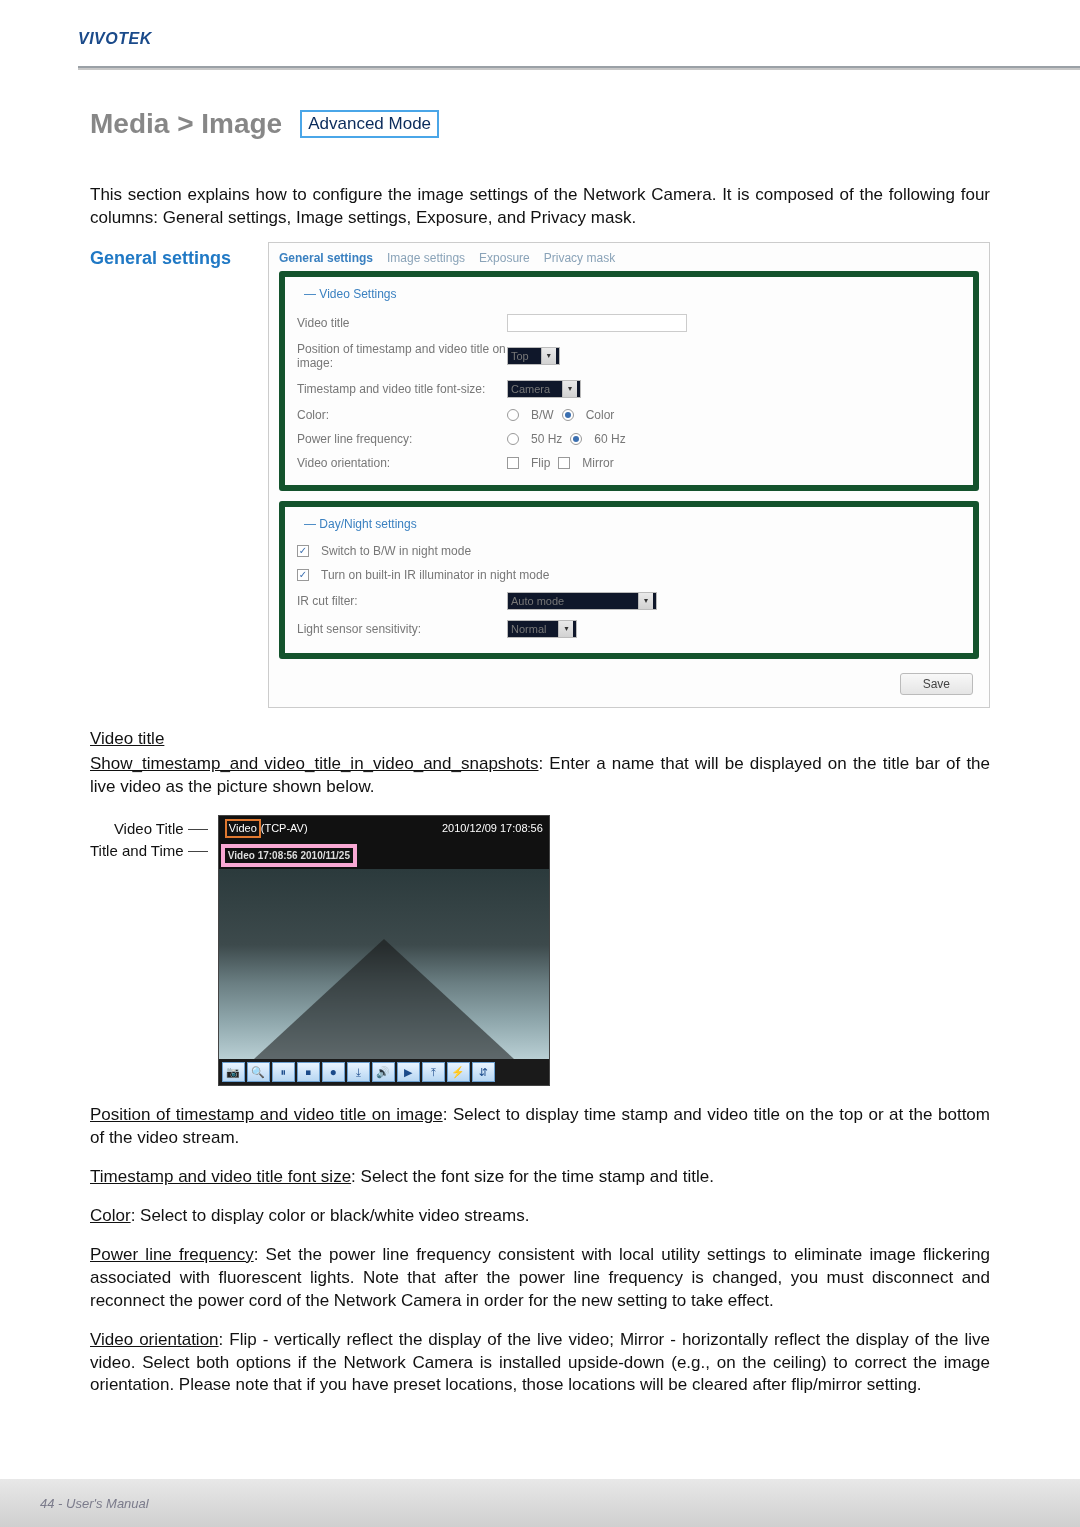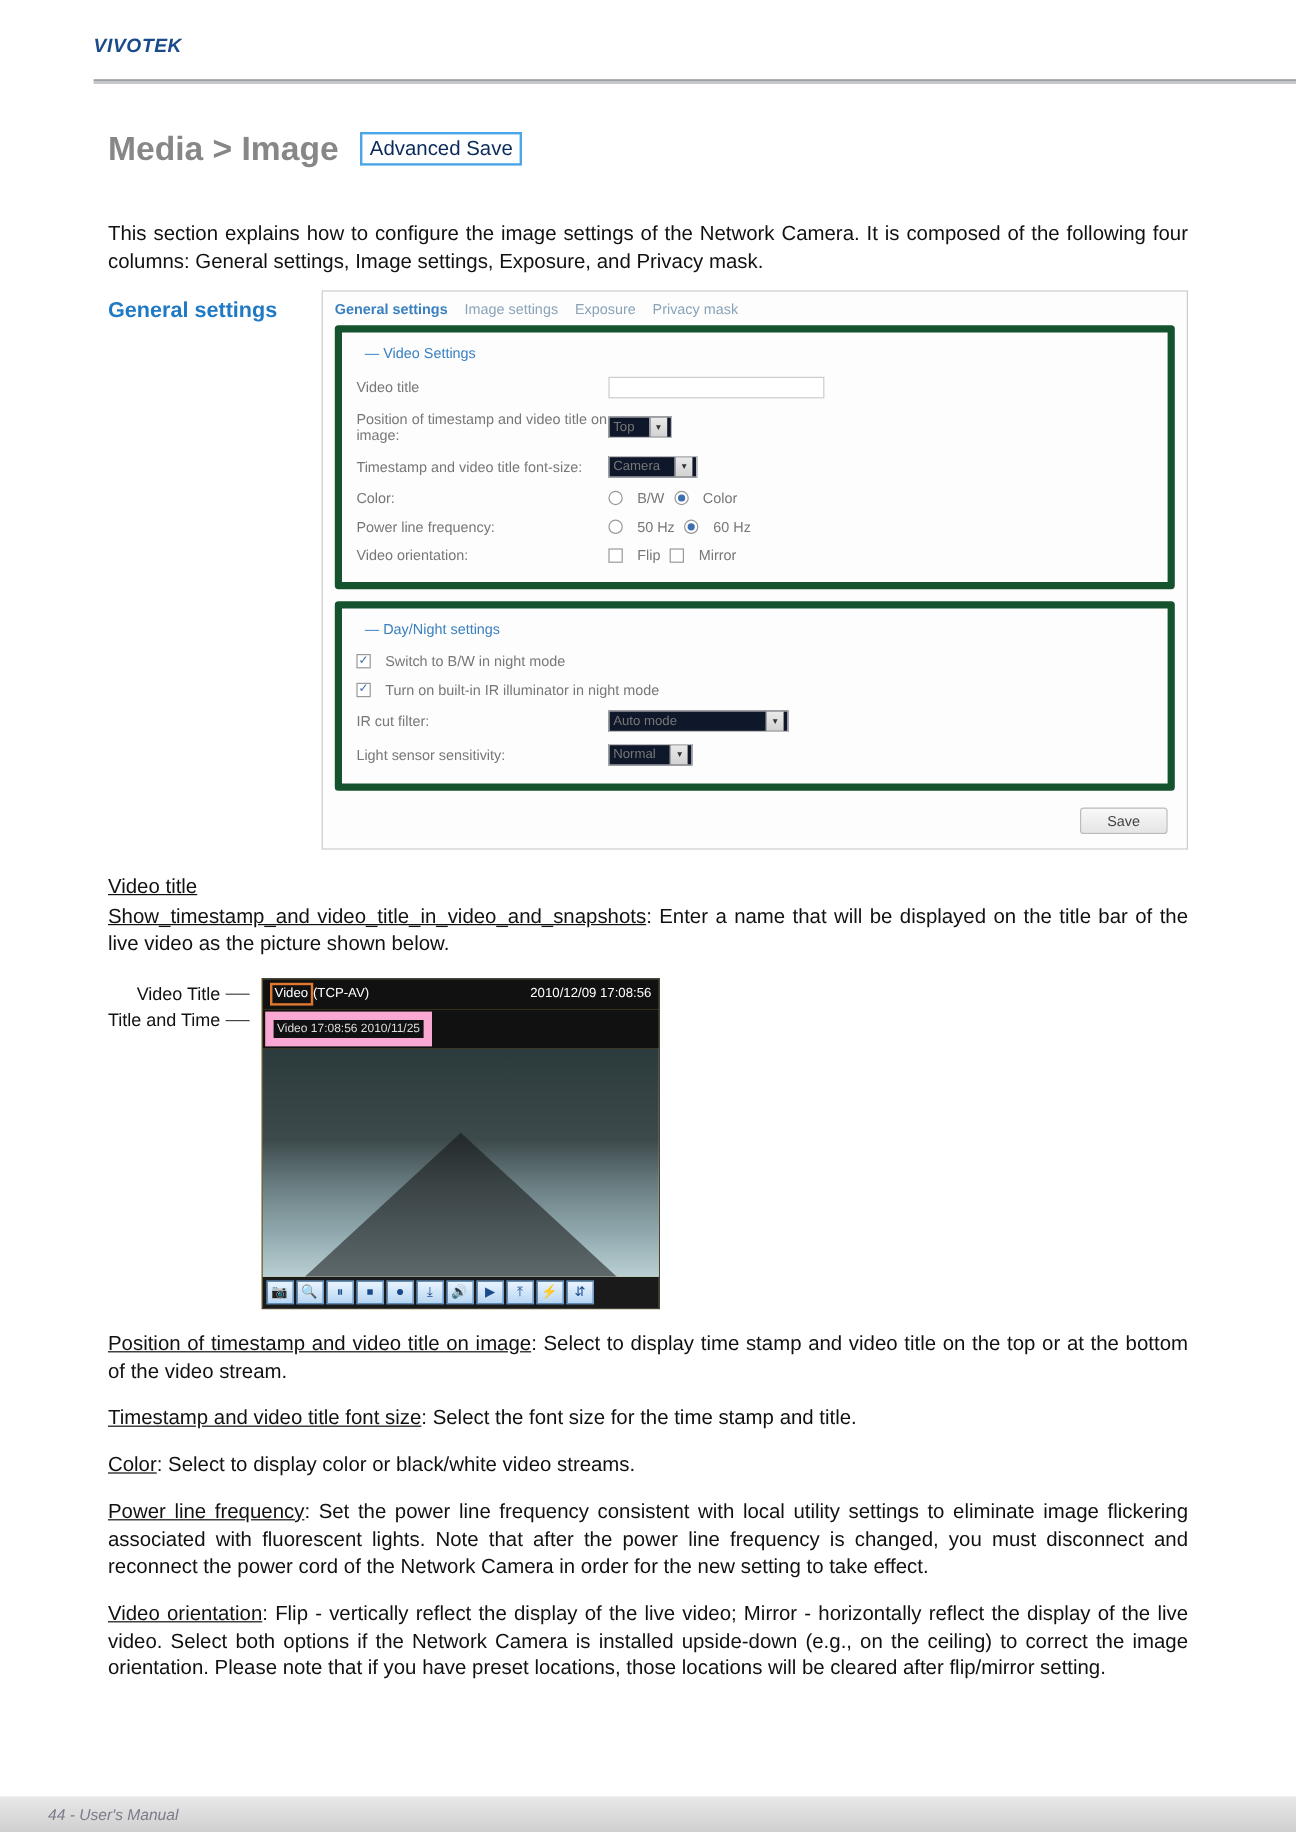--- a/index.html
+++ b/index.html
@@ -37,43 +37,43 @@
   .body-text { margin-top: 20px; font-size: 17px; color: #111; line-height: 1.35; }
   .body-text p { margin-bottom: 16px; text-align: justify; }
   .ul { text-decoration: underline; }
   .video-block { display:flex; align-items:flex-start; gap:10px; margin: 14px 0 18px 0;}
   .vb-labels { text-align:right; font-size:15px; color:#111; padding-top:4px;}
   .vb-labels div { height:22px; }
   .video { width: 332px; border:1px solid #444; background:#fde047; }
   .video-top { background:#111; color:#fff; font-size:11px; padding:3px 6px; display:flex; justify-content:space-between; align-items:center;}
   .video-title-box { border:2px solid #e07830; padding:0 2px; display:inline-block;}
   .video-second { background:#111; padding:2px; }
-  .video-ts-box { border:7px solid #f9a8d4; color:#ddd; font-size:10px; padding:1px 3px; display:inline-block; }
+  .video-ts-box { border:4px solid #f9a8d4; color:#ddd; font-size:10px; padding:1px 3px; display:inline-block;font-weight:bold; }
   .video-img { height: 190px; background: linear-gradient(180deg,#2b3a3c 0%,#3d4a4c 40%,#6a7e82 60%,#8fa7ac 80%,#b9cfd4 100%); position:relative; overflow:hidden;}
   .road { position:absolute; bottom:0; left:50%; transform:translateX(-50%); width:0; height:0; border-left:130px solid transparent; border-right:130px solid transparent; border-bottom:120px solid rgba(20,20,20,0.55);}
   .toolbar { display:flex; gap:2px; padding:3px; background:#1a1a1a;}
   .tbtn { width:23px; height:20px; background:linear-gradient(#e9f4ff,#b7d6f2); border:1px solid #6a9fd0; display:flex; align-items:center; justify-content:center; font-size:11px; color:#1a4a8a;}
-  .footer { position:absolute; bottom:0; left:0; right:0; height:30px; background:linear-gradient(#e8e8e8,#cfcfcf); display:flex; align-items:center; padding-left:40px;}
+  .footer { position:absolute; bottom:0; left:0; right:0; height:48px; background:linear-gradient(#e8e8e8,#cfcfcf); display:flex; align-items:center; padding-left:40px;}
   .footer-txt { color:#7b7b8b; font-style:italic; font-size:13px;}
   .line-conn { width:20px; height:1px; background:#444; display:inline-block; vertical-align:middle;}
 </style>
 </head>
 <body>
 
 <div class="page">
   <div class="header">
     <div class="brand">VIVOTEK</div>
     <div class="hr1"></div>
     <div class="hr2"></div>
   </div>
 
   <div class="content">
     <div class="title-row">
       <div class="page-title">Media &gt; Image</div>
-      <div class="badge">Advanced Save</div>
+      <div class="badge">Advanced Mode</div>
     </div>
 
     <p class="intro">This section explains how to configure the image settings of the Network Camera. It is composed of the following four columns: General settings, Image settings, Exposure, and Privacy mask.</p>
 
     <div class="layout">
       <div class="side-label">General settings</div>
       <div class="panel">
         <div class="tabs">
           <span class="tab active">General settings</span>
           <span class="tab">Image settings</span>

